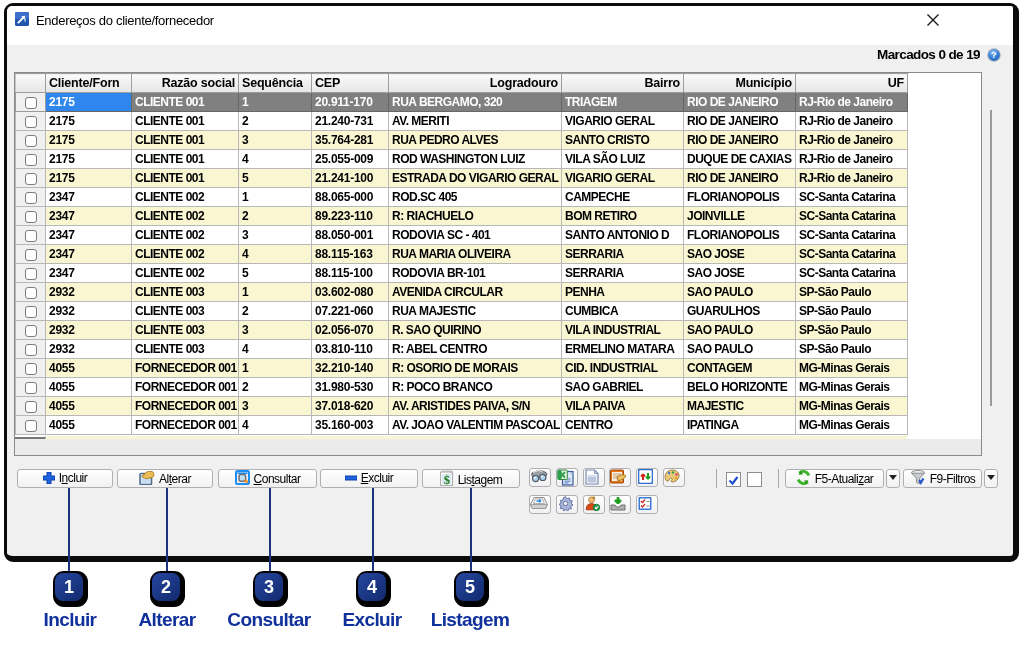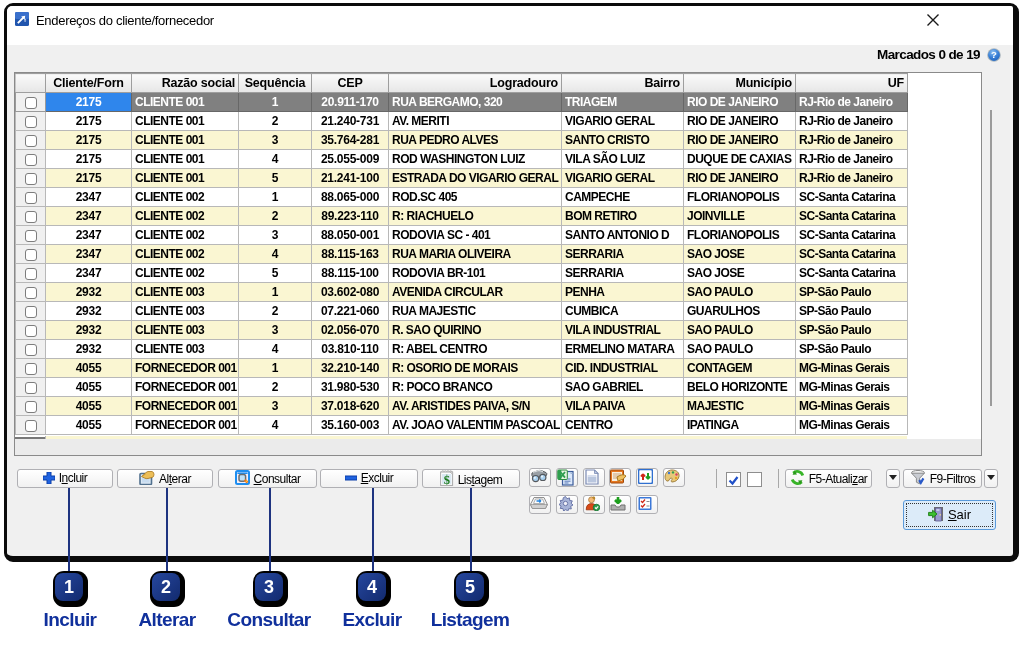--- a/index.html
+++ b/index.html
@@ -7,21 +7,21 @@
 .ticon{position:absolute;left:8px;top:6px;width:14px;height:14px}
 .ttext{position:absolute;left:29px;top:6.5px;font-size:13px;letter-spacing:-0.3px;color:#000}
 .closex{position:absolute}
 .marc{position:absolute;right:33px;top:41px;font-size:13.5px;letter-spacing:-0.6px;font-weight:bold;color:#000}
 .help{position:absolute;left:979.5px;top:42px;width:14px;height:14px}
 
 .grid{position:absolute;left:7px;top:66px;width:968px;height:384px;background:#fff;border:1px solid #8a8a8a;overflow:hidden}
 .gtab{border-collapse:collapse;table-layout:fixed;width:892px;font-size:12px;letter-spacing:-0.5px;font-weight:bold;color:#000}
 .gtab td,.gtab th{overflow:hidden;white-space:nowrap;padding:0 3px;height:19px;border:1px solid #b8b8b8;border-top:none}
 .gtab th{height:19px;background:linear-gradient(#fafafa,#e6e6e6);border:1px solid #9e9e9e;border-left:1px solid #c6c6c6;font-size:12.5px;letter-spacing:-0.2px;text-align:right}
-.gtab .r{text-align:center}
+.gtab .r{text-align:left}
 .gtab td.r{letter-spacing:-0.25px}
 .cbc{background:#f0f0f0;border:1px solid #9a9a9a;text-align:center}
 .cbx{display:inline-block;width:12px;height:12px;border:1.5px solid #7d7d7d;border-radius:3px;background:#fff;vertical-align:middle}
 .ry{background:#faf6d2}
 .rw{background:#fff}
 .sel td{background:#808080;color:#fff;border-color:#676767}
 .sel td.c1{background:#2f86ec}
 .sel td.cbc{background:#f0f0f0;border-color:#9a9a9a}
 .gbot{position:absolute;left:0px;top:366px;width:968px;height:18px;background:#ebebeb}
 .ysliver{position:absolute;left:30px;top:363px;width:862px;height:3px;background:#faf6d2;border-left:1px solid #b8b8b8}
@@ -399,45 +399,38 @@
         </svg></div>
     </div>
 
   <div class="sep" style="left:709px;top:463px;height:19px"></div>
   <div class="ck" style="left:719px;top:466px"><svg width="13" height="13" viewBox="0 0 13 13">
         <path d="M2.5 6.5 L5.5 9.5 L10.5 3" stroke="#2050c8" stroke-width="2.2" fill="none"></path>
       </svg></div>
   <div class="ck" style="left:740px;top:466px"></div>
   <div class="sep" style="left:771px;top:463px;height:19px"></div>
 
-  <div class="btn" style="left:778px;top:463px;width:87px"><svg width="15" height="15" viewBox="0 0 15 15">
+  <div class="btn" style="left:778px;top:463px;width:99px"><svg width="15" height="15" viewBox="0 0 15 15">
         <path d="M12.8 5.4 A6 6 0 0 0 3.2 3.0" fill="none" stroke="#38b428" stroke-width="2.8"></path>
         <path d="M2.2 9.6 A6 6 0 0 0 11.8 12.0" fill="none" stroke="#38b428" stroke-width="2.8"></path>
         <path d="M4.6 0.4 L2.6 4.8 L7 4.4z" fill="#2a9a1c"></path>
         <path d="M10.4 14.6 L12.4 10.2 L8 10.6z" fill="#2a9a1c"></path>
       </svg>F5-Atuali<u>z</u>ar</div>
   <div class="btn" style="left:879px;top:463px;width:14px;padding:0"><svg width="8" height="5" viewBox="0 0 8 5" style="margin:0;vertical-align:2px">
         <path d="M0 0h8L4 5z" fill="#222"></path>
       </svg></div>
   <div class="btn" style="left:896px;top:463px;width:79px"><svg width="16" height="15" viewBox="0 0 16 15">
         <ellipse cx="8" cy="2.6" rx="6.4" ry="2.1" fill="#f2f2f2" stroke="#8a8a8a"></ellipse>
         <path d="M1.6 3.2 L6.4 8.2 v4 l3.2 1.6 v-5.6 l4.8-5z" fill="#c9ccd2" stroke="#8a8a8a"></path>
         <path d="M9.2 10.2 l1.6 2.6 2.6-4.4" stroke="#2858c8" stroke-width="2.2" fill="none"></path>
       </svg>F9-Filtros</div>
   <div class="btn" style="left:977px;top:463px;width:14px;padding:0"><svg width="8" height="5" viewBox="0 0 8 5" style="margin:0;vertical-align:2px">
         <path d="M0 0h8L4 5z" fill="#222"></path>
       </svg></div>
 
-  <div class="sair"><div class="sairdots"></div><svg width="16" height="16" viewBox="0 0 16 16" style="vertical-align:-3px;margin-right:4px">
-        <path d="M6 1 h9 v14 h-9 z" fill="#6e6e6e"></path>
-        <path d="M7.4 2 h6 v13 h-6z" fill="#9a9ace" stroke="#5c5c90" stroke-width="0.8"></path>
-        <rect x="8.4" y="3" width="3" height="2" fill="#c8c8ea"></rect>
-        <rect x="11.6" y="8" width="1.2" height="1.6" fill="#e8d890"></rect>
-        <path d="M0.6 6.4 h4 v-2.2 l4.4 3.8 -4.4 3.8 v-2.2 h-4z" fill="#3cc030" stroke="#1a7a12" stroke-width="0.9"></path>
-      </svg><u>S</u>air</div>
 </div>
 
 <div class="cline" style="left:68px"></div>
 <div class="cline" style="left:166px"></div>
 <div class="cline" style="left:269px"></div>
 <div class="cline" style="left:372px"></div>
 <div class="cline" style="left:470px"></div>
 <div class="badge" style="left:53px">
     <i>1</i>
   </div>

